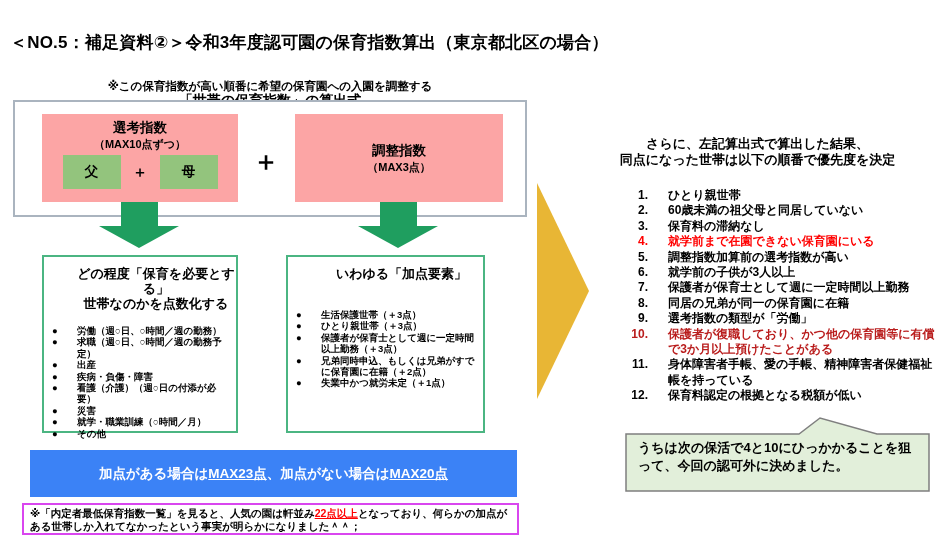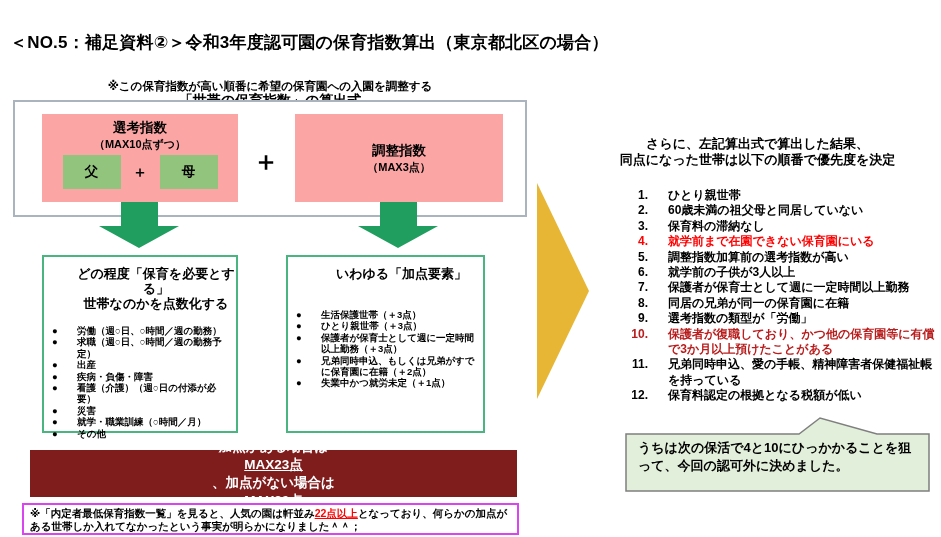--- a/index.html
+++ b/index.html
@@ -33,21 +33,21 @@
   .detail-box { border: 2px solid #4bb582; background: #fff; }
   .detail-left { left: 42px; top: 255px; width: 196px; height: 178px; }
   .detail-right { left: 286px; top: 255px; width: 199px; height: 178px; }
   .detail-title { text-align: center; font-size: 13px; line-height: 15px; margin-top: 9px; margin-left: 32px; }
   .detail-list { list-style: none; padding: 0 5px 0 8px; font-size: 9.5px; line-height: 11.4px; }
   .detail-left .detail-list { margin-top: 14px; }
   .detail-right .detail-list { margin-top: 28px; }
   .detail-list li { display: flex; }
   .detail-list li .bullet { flex: 0 0 25px; }
 
-  .banner { left: 30px; top: 450px; width: 487px; height: 47px; background: #7f1d1d; color: #ffffff; font-size: 13.5px; display: flex; align-items: center; justify-content: center; flex-direction: column; }
+  .banner { left: 30px; top: 450px; width: 487px; height: 47px; background: #3b82f6; color: #ffffff; font-size: 13.5px; display: flex; align-items: center; justify-content: center; }
   .u { text-decoration: underline; }
 
   .note-box { left: 22px; top: 503px; width: 497px; height: 32px; border: 2px solid #d946ef; font-size: 10.5px; line-height: 13px; padding: 2px 6px; }
   .note-red { color: #ff0000; text-decoration: underline; }
 
   .big-triangle { left: 535px; top: 183px; }
 
   .priority-heading { left: 575px; top: 136px; width: 365px; text-align: center; font-size: 13px; line-height: 16px; }
   .priority-list { left: 620px; top: 188px; width: 320px; font-size: 12px; line-height: 15.4px; }
   .priority-row { display: grid; grid-template-columns: 28px 1fr; column-gap: 20px; }
@@ -215,21 +215,21 @@
   <div class="priority-row">
       <span class="num">9.</span>
       <span>選考指数の類型が「労働」</span>
     </div>
   <div class="priority-row" style="color: #b91c1c;">
       <span class="num">10.</span>
       <span>保護者が復職しており、かつ他の保育園等に有償で3か月以上預けたことがある</span>
     </div>
   <div class="priority-row">
       <span class="num">11.</span>
-      <span>兄弟同時申込、愛の手帳、精神障害者保健福祉帳を持っている</span>
+      <span>身体障害者手帳、愛の手帳、精神障害者保健福祉帳を持っている</span>
     </div>
   <div class="priority-row">
       <span class="num">12.</span>
       <span>保育料認定の根拠となる税額が低い</span>
     </div>
 </div>
 
 <div class="abs callout">
   <svg width="306" height="78" viewBox="0 0 306 78">
     <polygon points="1,19 174,19 195,3 252,19 304,19 304,76 1,76" fill="#e2efda" stroke="#7f7f7f" stroke-width="1.5"></polygon>

